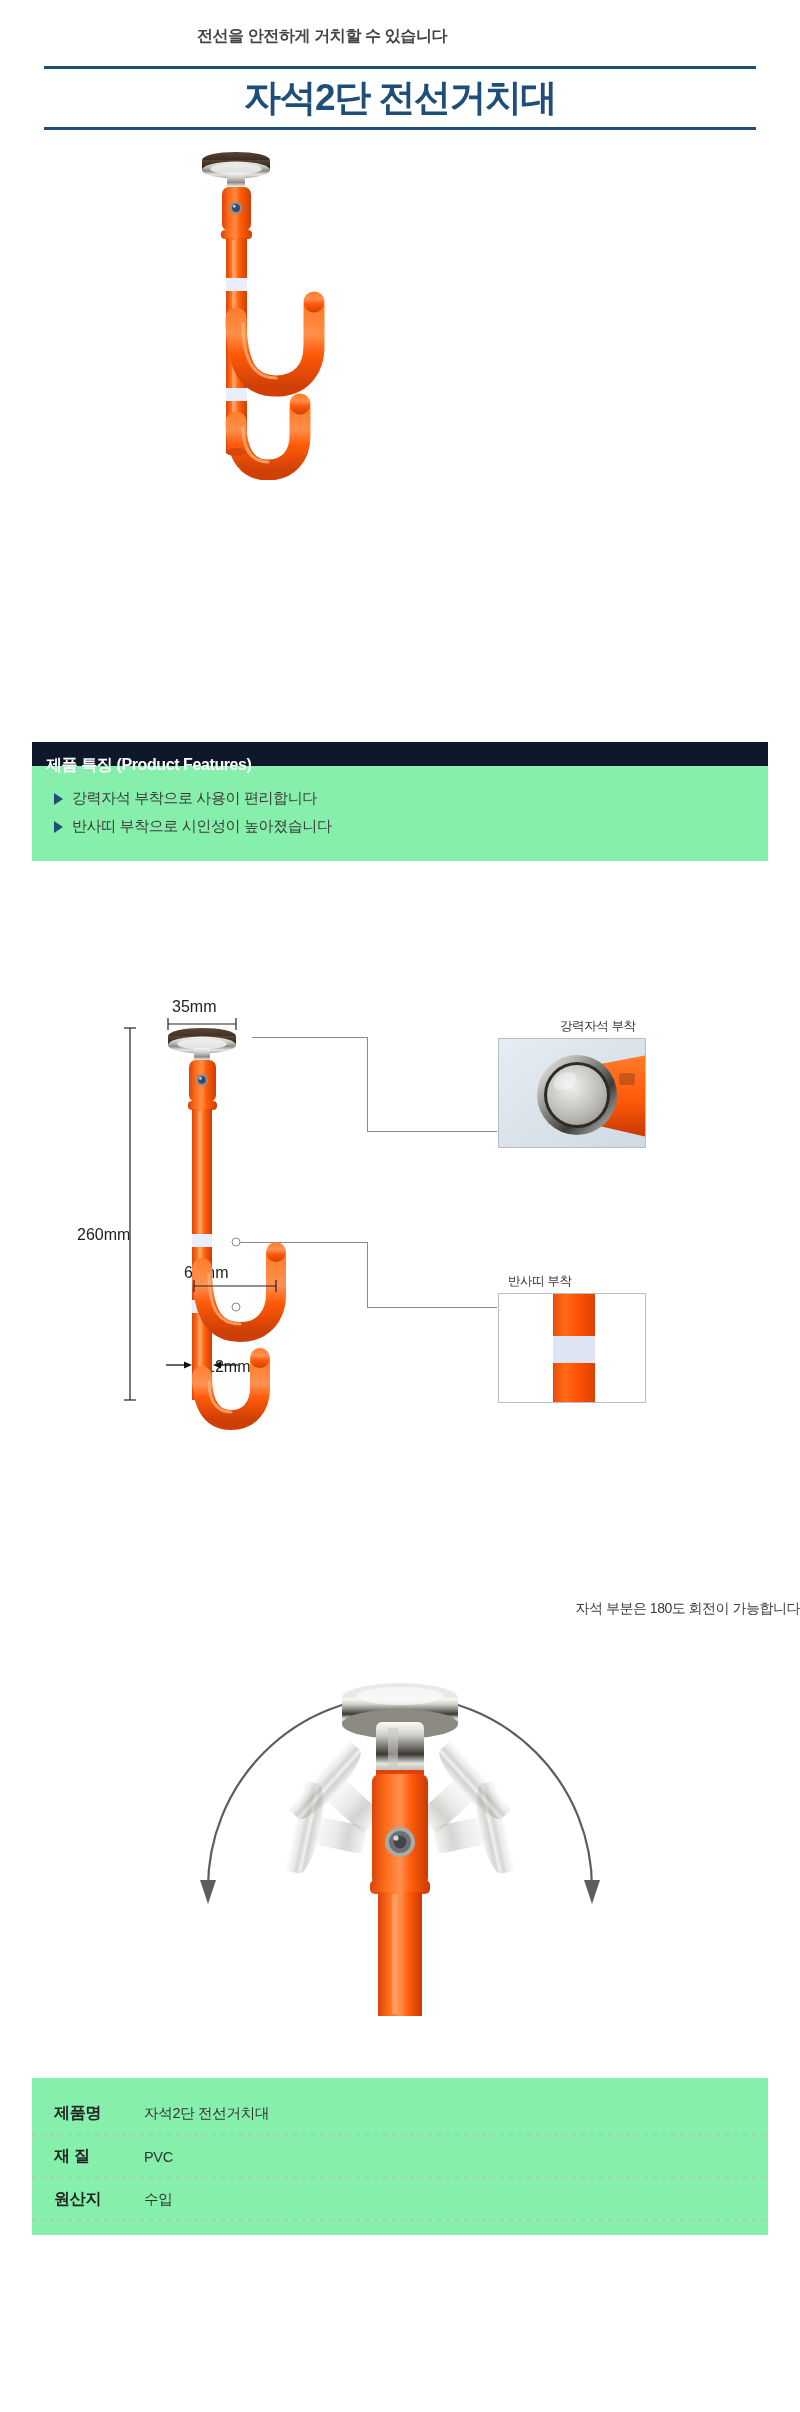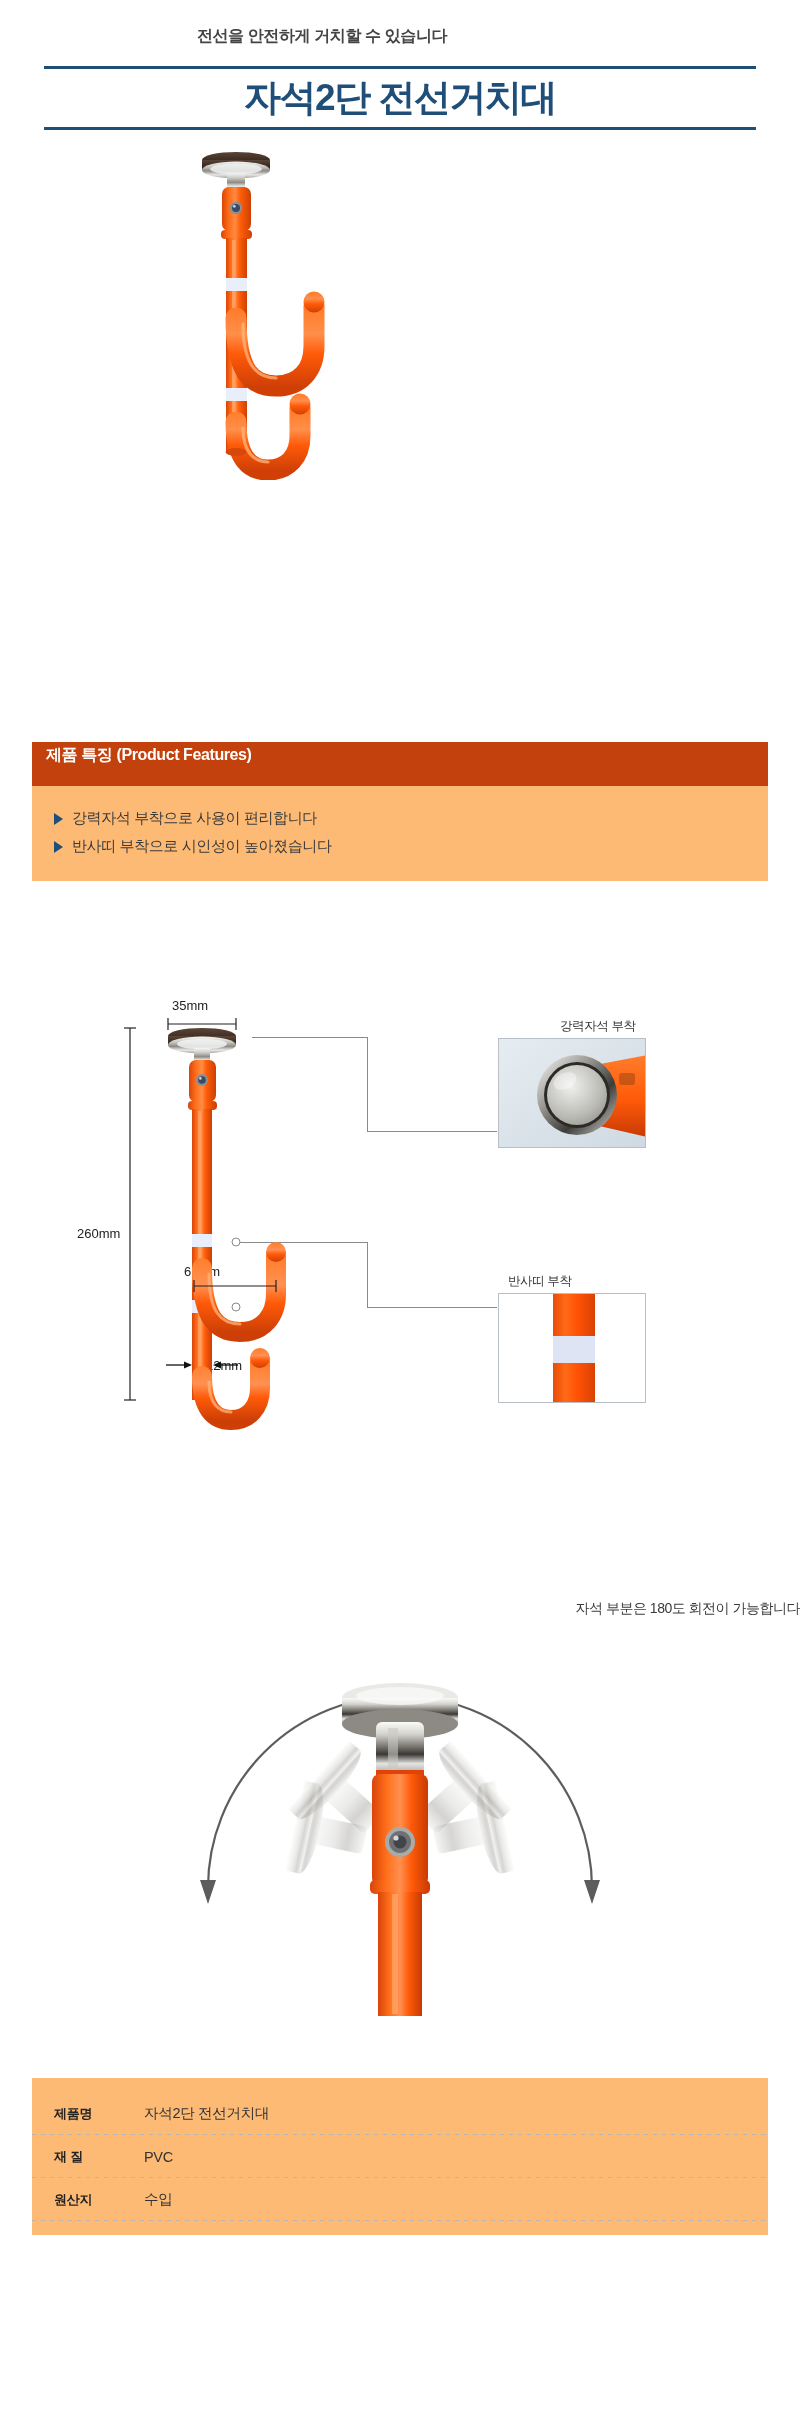--- a/index.html
+++ b/index.html
@@ -40,47 +40,47 @@
   }
 
   
   .hero{
     position:absolute; left:0; top:140px; width:800px; height:340px;
   }
 
   
   .panel{ position:absolute; left:32px; width:736px; }
   .panel-head{
-    background:#c2410c; color:#fff;
+    background:#0f172a; color:#fff;
     font-size:16px; font-weight:700; letter-spacing:-0.4px;
-    padding:3px 0 9px 14px;
+    padding:13px 0 9px 14px;
     box-sizing:border-box;
-    height:44px;
-  }
-  .panel-body{ background:#fdba74; }
+    height:24px;
+  }
+  .panel-body{ background:#86efac; }
 
   
   .feat-list{ padding:14px 0 16px 22px; }
   .feat-row{
     display:flex; align-items:flex-start;
     font-size:15px; color:#3a3a3a; letter-spacing:-0.4px;
     margin:9px 0;
   }
   .tri{
     width:0;height:0;flex:0 0 auto;
     border-left:9px solid #1f4e79;
     border-top:6px solid transparent;
     border-bottom:6px solid transparent;
     margin:4px 9px 0 0;
   }
 
   
   .dimwrap{ position:absolute; left:0; top:980px; width:800px; height:560px; }
   .dim-label{
-    position:absolute; font-size:13px; color:#222;
+    position:absolute; font-size:16px; color:#222;
     font-family:"Liberation Sans",sans-serif; white-space:nowrap;
   }
   .callout-title{
     position:absolute; font-size:12.5px; color:#333;
     letter-spacing:-0.4px; white-space:nowrap; font-weight:500;
   }
   .callout-box{
     position:absolute; border:1px solid #b9bfc6; box-sizing:border-box;
     overflow:hidden; background:#eef2f5;
   }
@@ -98,21 +98,21 @@
   .spec-row{
     display:flex; align-items:center;
     height:43px; padding-left:22px; box-sizing:border-box;
     background-image:linear-gradient(to right,#b6b6b6 50%,rgba(255,255,255,0) 0%);
     background-position:bottom left;
     background-size:9px 1px;
     background-repeat:repeat-x;
   }
   .spec-row:last-child{ background-image:none; }
   .spec-k{
-    flex:0 0 90px; font-size:13px; font-weight:700; color:#222;
+    flex:0 0 90px; font-size:16px; font-weight:700; color:#222;
     letter-spacing:-0.2px;
   }
   .spec-v{ font-size:14.5px; color:#333; letter-spacing:-0.3px; }
   .spec-pad{ height:14px; }
 </style>
 </head>
 <body>
 
 <div class="page">
 

